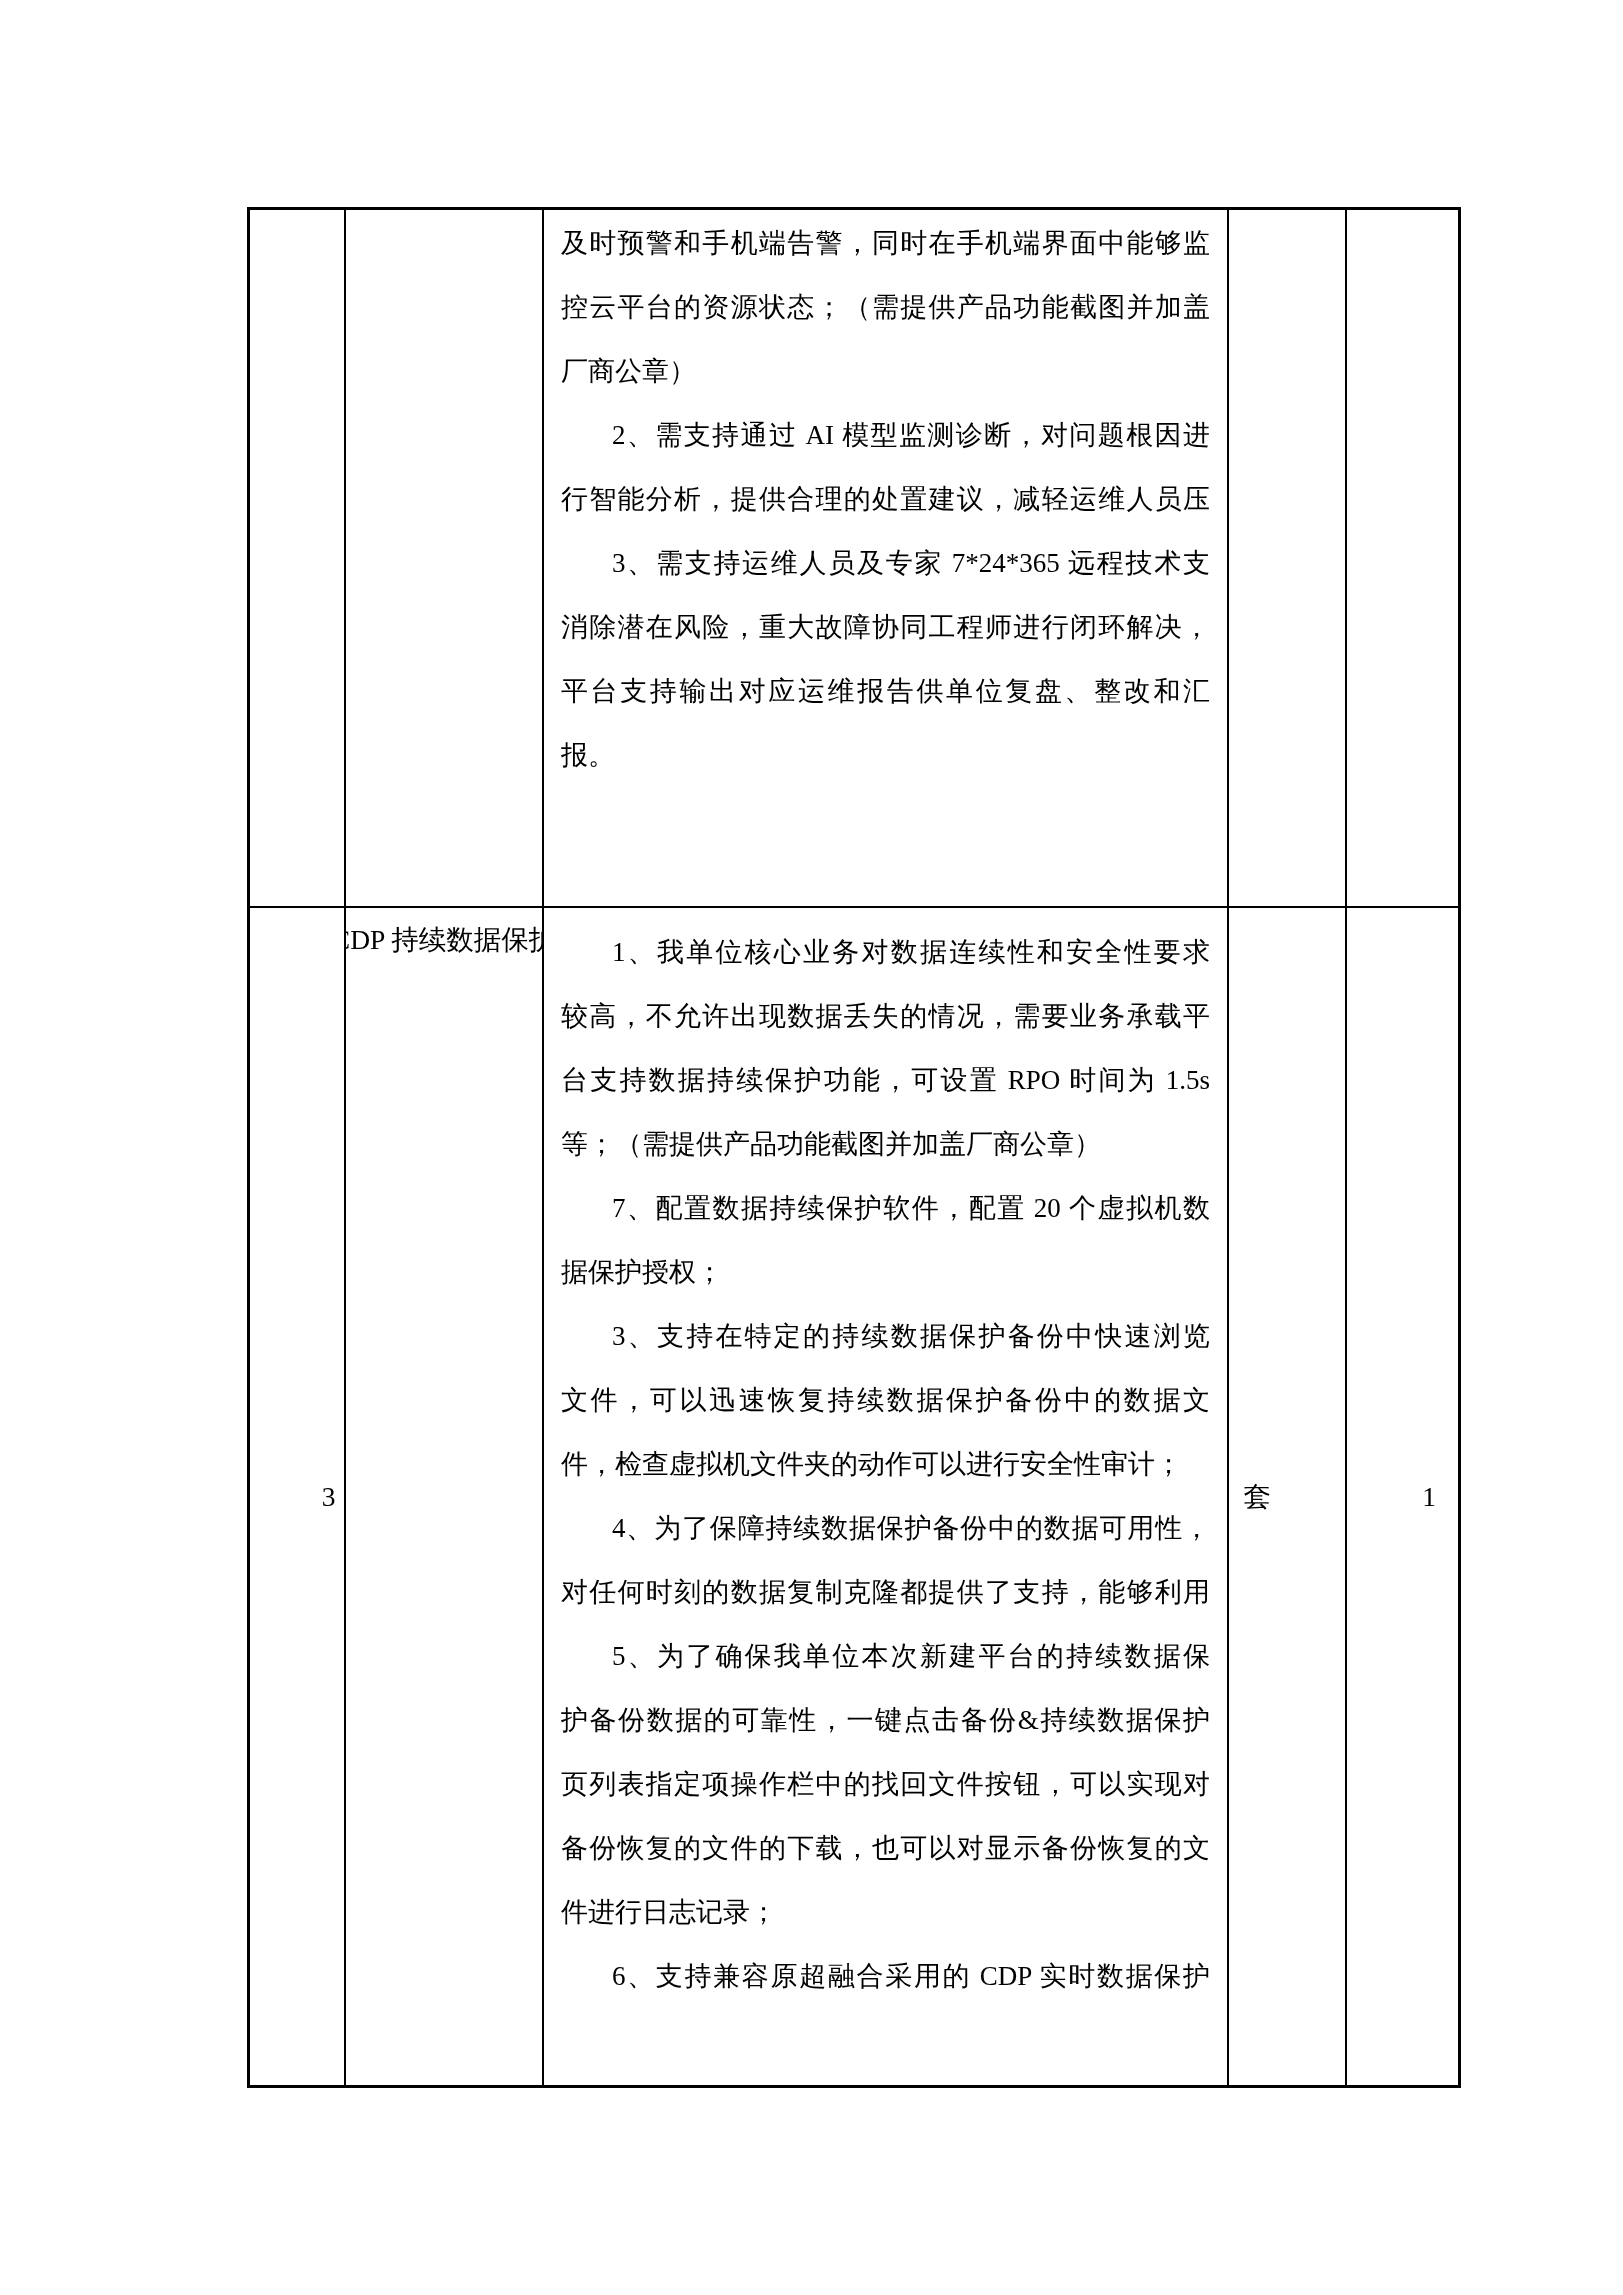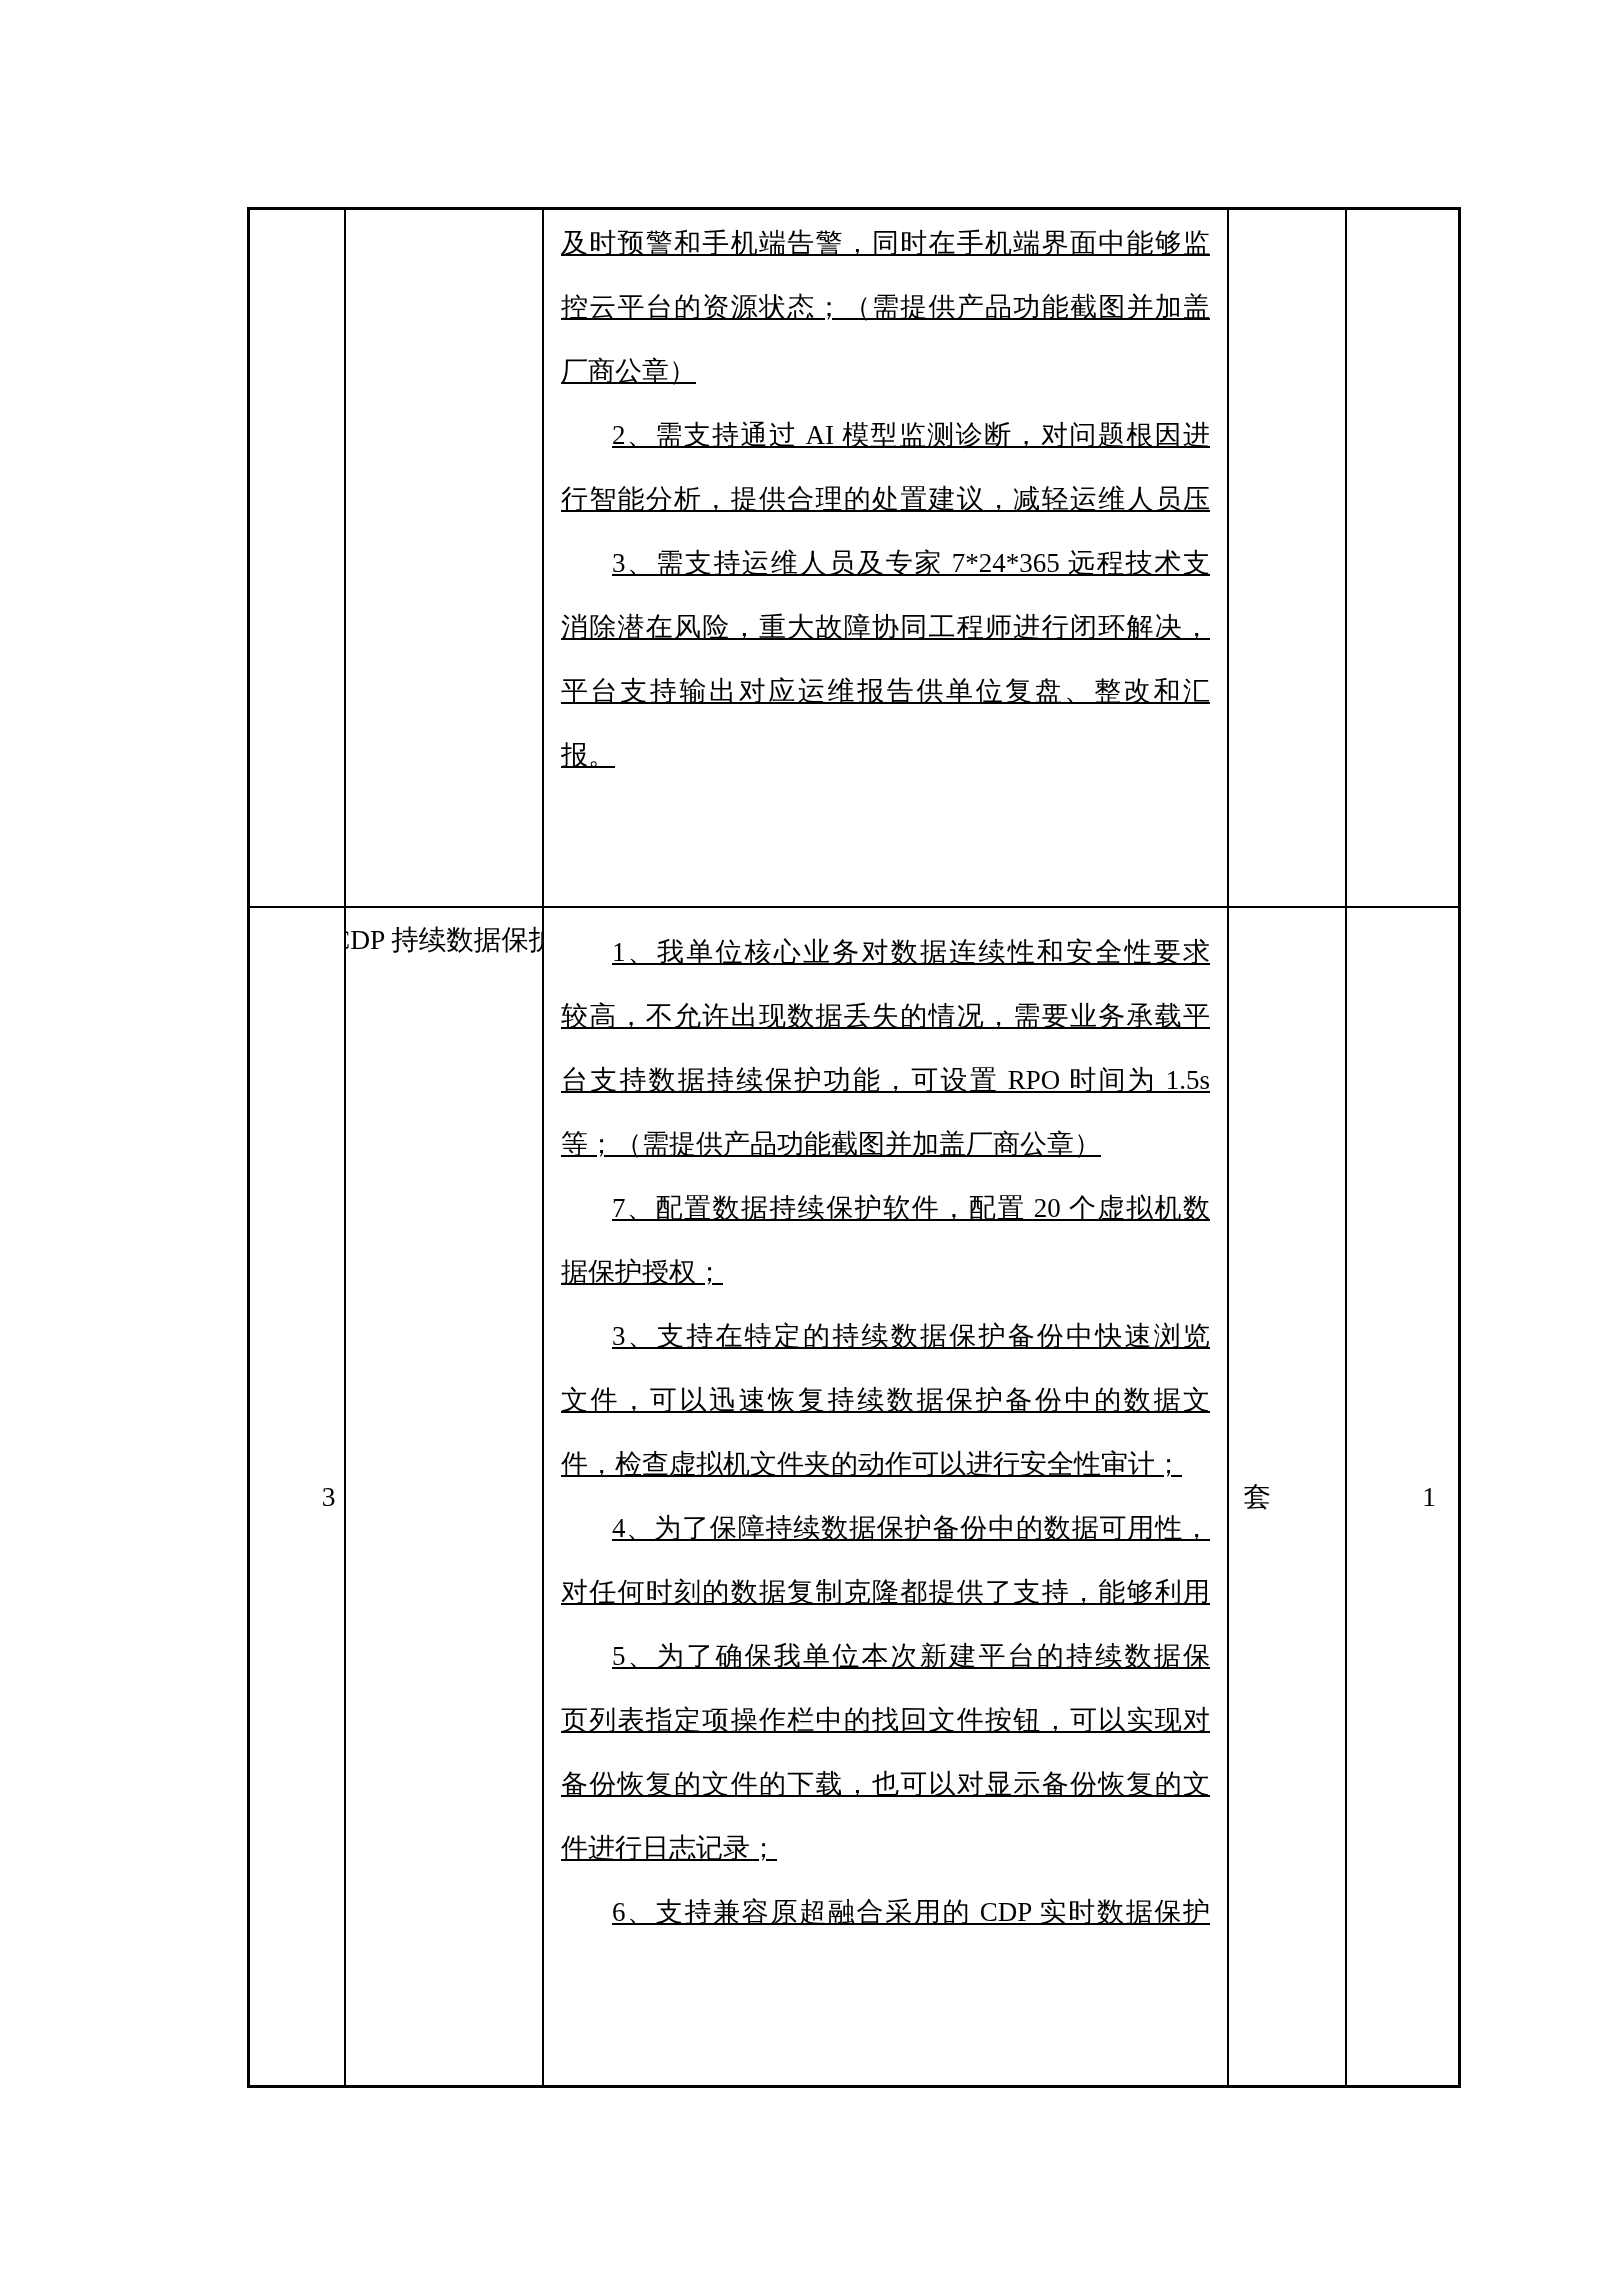--- a/index.html
+++ b/index.html
@@ -34,21 +34,20 @@
 
   .row-a .c-spec { padding-top: 1.3px; }
   .row-b .c-spec { padding-top: 12px; }
 
   .line {
     font-size: 27px;
     line-height: 64px;
     height: 64px;
     white-space: nowrap;
     text-align: justify;
-    text-decoration: underline;
   }
   .line.j { text-align-last: justify; }
   .line.ind { text-indent: 51px; }
 
   .name-line {
     font-size: 27.5px;
     line-height: 64px;
     height: 64px;
     text-align: justify;
     white-space: nowrap;
@@ -101,20 +100,21 @@
         <div class="line j">台支持数据持续保护功能，可设置 RPO 时间为 1.5s</div>
         <div class="line">等；（需提供产品功能截图并加盖厂商公章）</div>
         <div class="line j ind">7、配置数据持续保护软件，配置 20 个虚拟机数</div>
         <div class="line">据保护授权；</div>
         <div class="line j ind">3、支持在特定的持续数据保护备份中快速浏览</div>
         <div class="line j">文件，可以迅速恢复持续数据保护备份中的数据文</div>
         <div class="line">件，检查虚拟机文件夹的动作可以进行安全性审计；</div>
         <div class="line j ind">4、为了保障持续数据保护备份中的数据可用性，</div>
         <div class="line j">对任何时刻的数据复制克隆都提供了支持，能够利用</div>
         <div class="line j ind">5、为了确保我单位本次新建平台的持续数据保</div>
+        <div class="line j">护备份数据的可靠性，一键点击备份&amp;持续数据保护</div>
         <div class="line j">页列表指定项操作栏中的找回文件按钮，可以实现对</div>
         <div class="line j">备份恢复的文件的下载，也可以对显示备份恢复的文</div>
         <div class="line">件进行日志记录；</div>
         <div class="line j ind">6、支持兼容原超融合采用的 CDP 实时数据保护</div>
       </div>
       <div class="cell c-unit">
         <span class="unit-text">套</span>
       </div>
       <div class="cell c-qty">
         <span class="qty-text">1</span>

